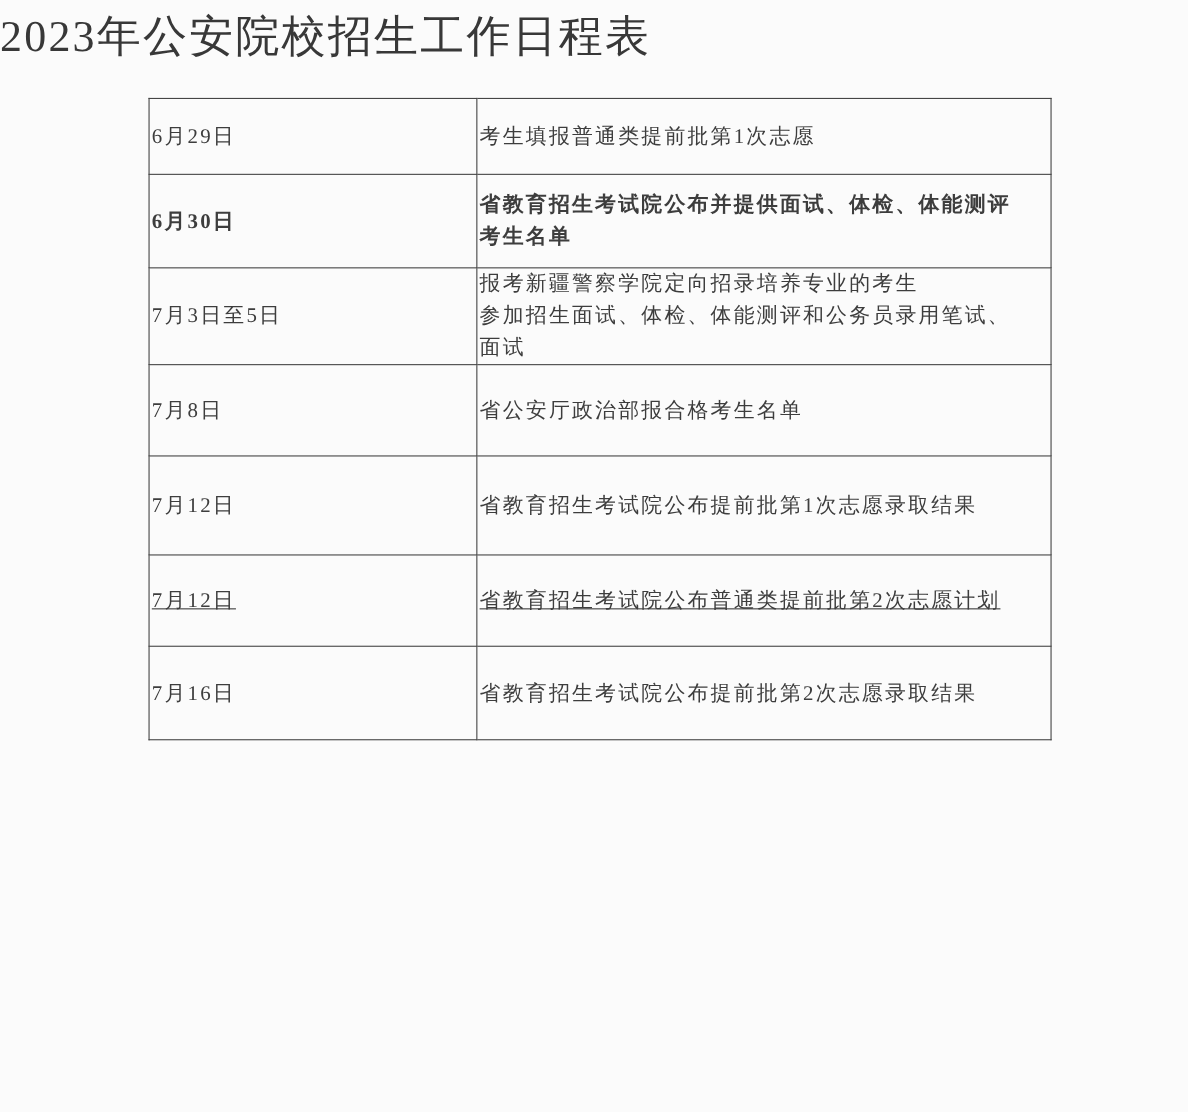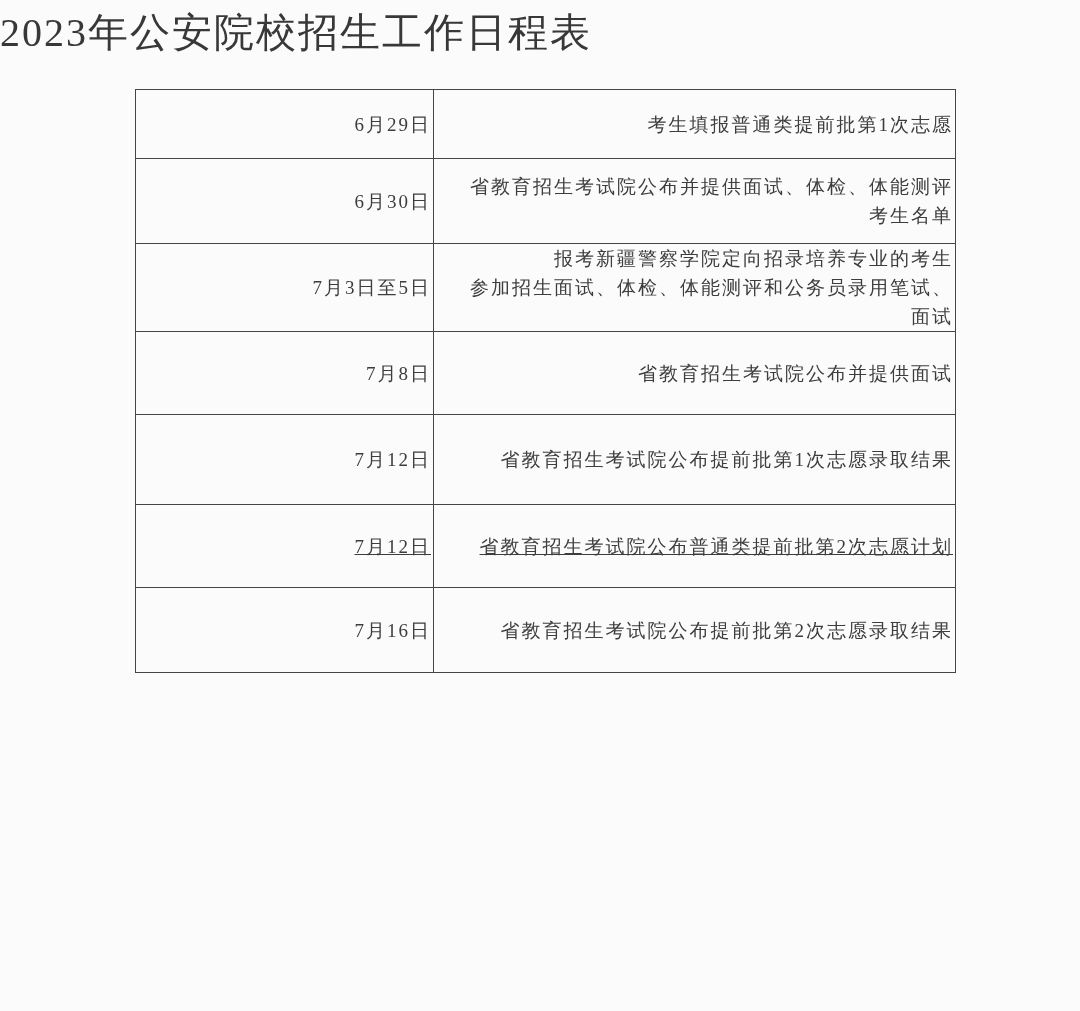--- a/index.html
+++ b/index.html
@@ -32,39 +32,39 @@
   table.schedule {
     position: absolute;
     top: 89px;
     left: 135px;
     width: 810px;
     border-collapse: collapse;
     table-layout: fixed;
   }
   table.schedule td {
     border: 1.5px solid #454545;
-    text-align: right;
+    text-align: left;
     vertical-align: middle;
     font-size: 19px;
     letter-spacing: 2px;
     color: #3d3d3d;
     padding: 0 2px;
     line-height: 29px;
   }
   td.date-cell {
     width: 293px;
     white-space: nowrap;
   }
   td.task-cell {
     width: 517px;
     white-space: pre-line;
   }
   
   table.schedule tr:nth-child(1)  { height: 69px; }
-  table.schedule tr:nth-child(2)  { height: 85px; }
+  table.schedule tr:nth-child(2)  { height: 85px; font-weight: bold; }
   table.schedule tr:nth-child(3)  { height: 84px; }
   table.schedule tr:nth-child(4)  { height: 83px; }
   table.schedule tr:nth-child(5)  { height: 90px; }
   table.schedule tr:nth-child(6)  { height: 83px; text-decoration: underline; }
   table.schedule tr:nth-child(7)  { height: 85px; }
   table.schedule tr:nth-child(8)  { height: 89px; }
   table.schedule tr:nth-child(9)  { height: 81px; }
   table.schedule tr:nth-child(10) { height: 102px; }
 </style>
 </head>
@@ -84,21 +84,21 @@
 考生名单</td>
       </tr>
       <tr>
         <td class="date-cell">7月3日至5日</td>
         <td class="task-cell">报考新疆警察学院定向招录培养专业的考生
 参加招生面试、体检、体能测评和公务员录用笔试、
 面试</td>
       </tr>
       <tr>
         <td class="date-cell">7月8日</td>
-        <td class="task-cell">省教育招生考试院公布并提供面试</td>
+        <td class="task-cell">省公安厅政治部报合格考生名单</td>
       </tr>
       <tr>
         <td class="date-cell">7月12日</td>
         <td class="task-cell">省教育招生考试院公布提前批第1次志愿录取结果</td>
       </tr>
       <tr>
         <td class="date-cell">7月12日</td>
         <td class="task-cell">省教育招生考试院公布普通类提前批第2次志愿计划</td>
       </tr>
       <tr>

